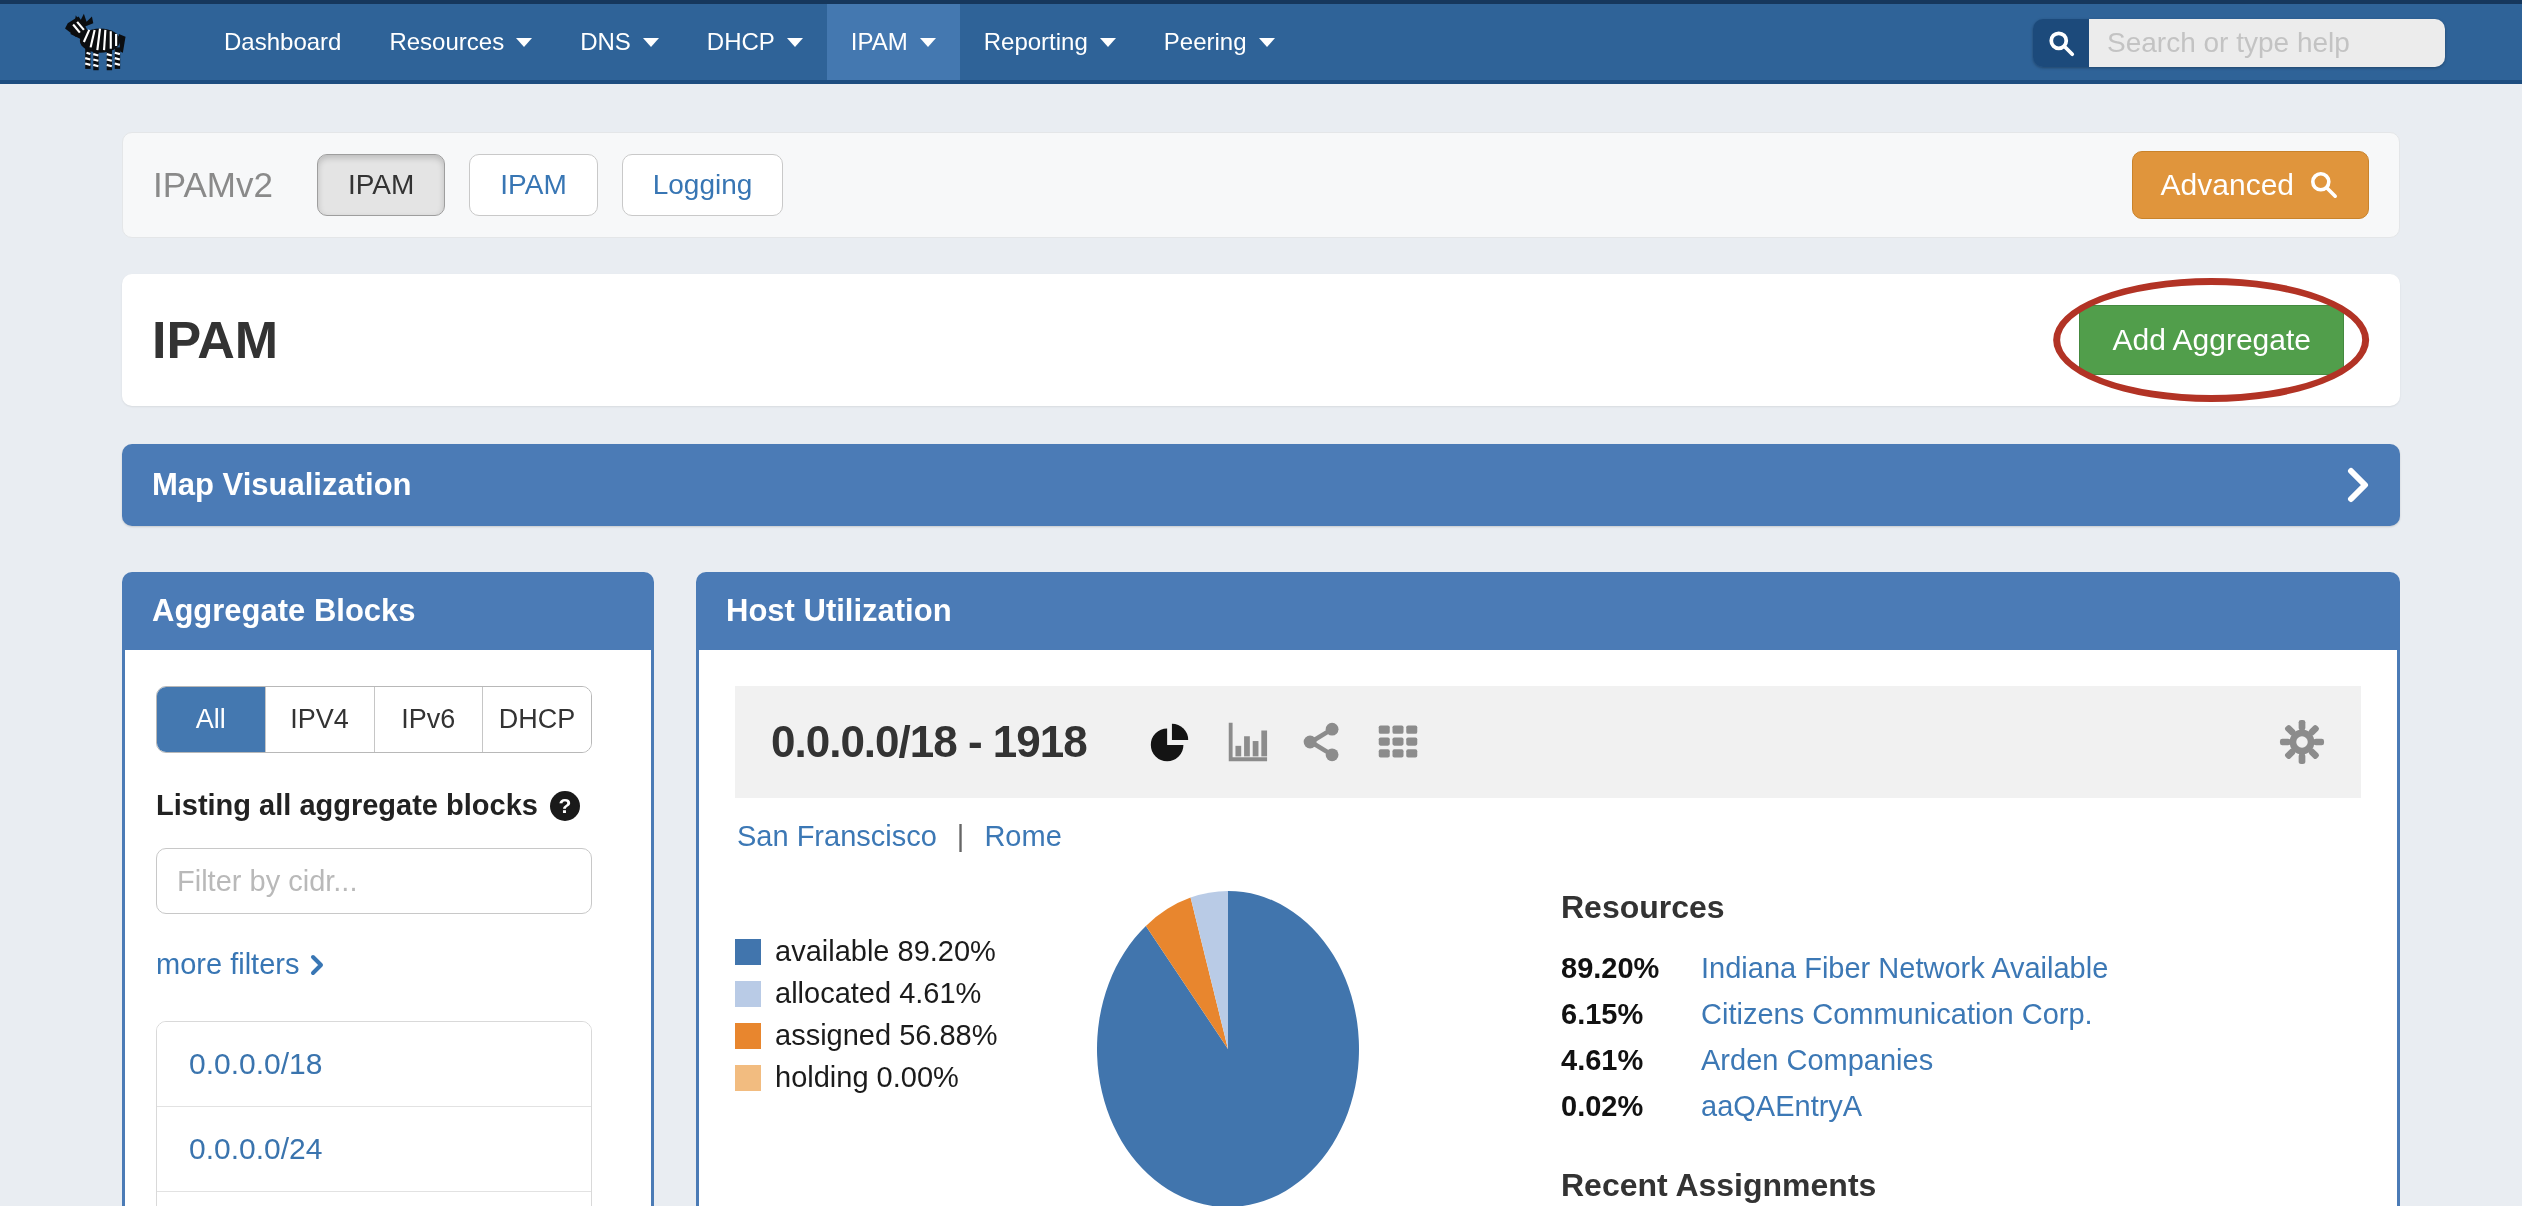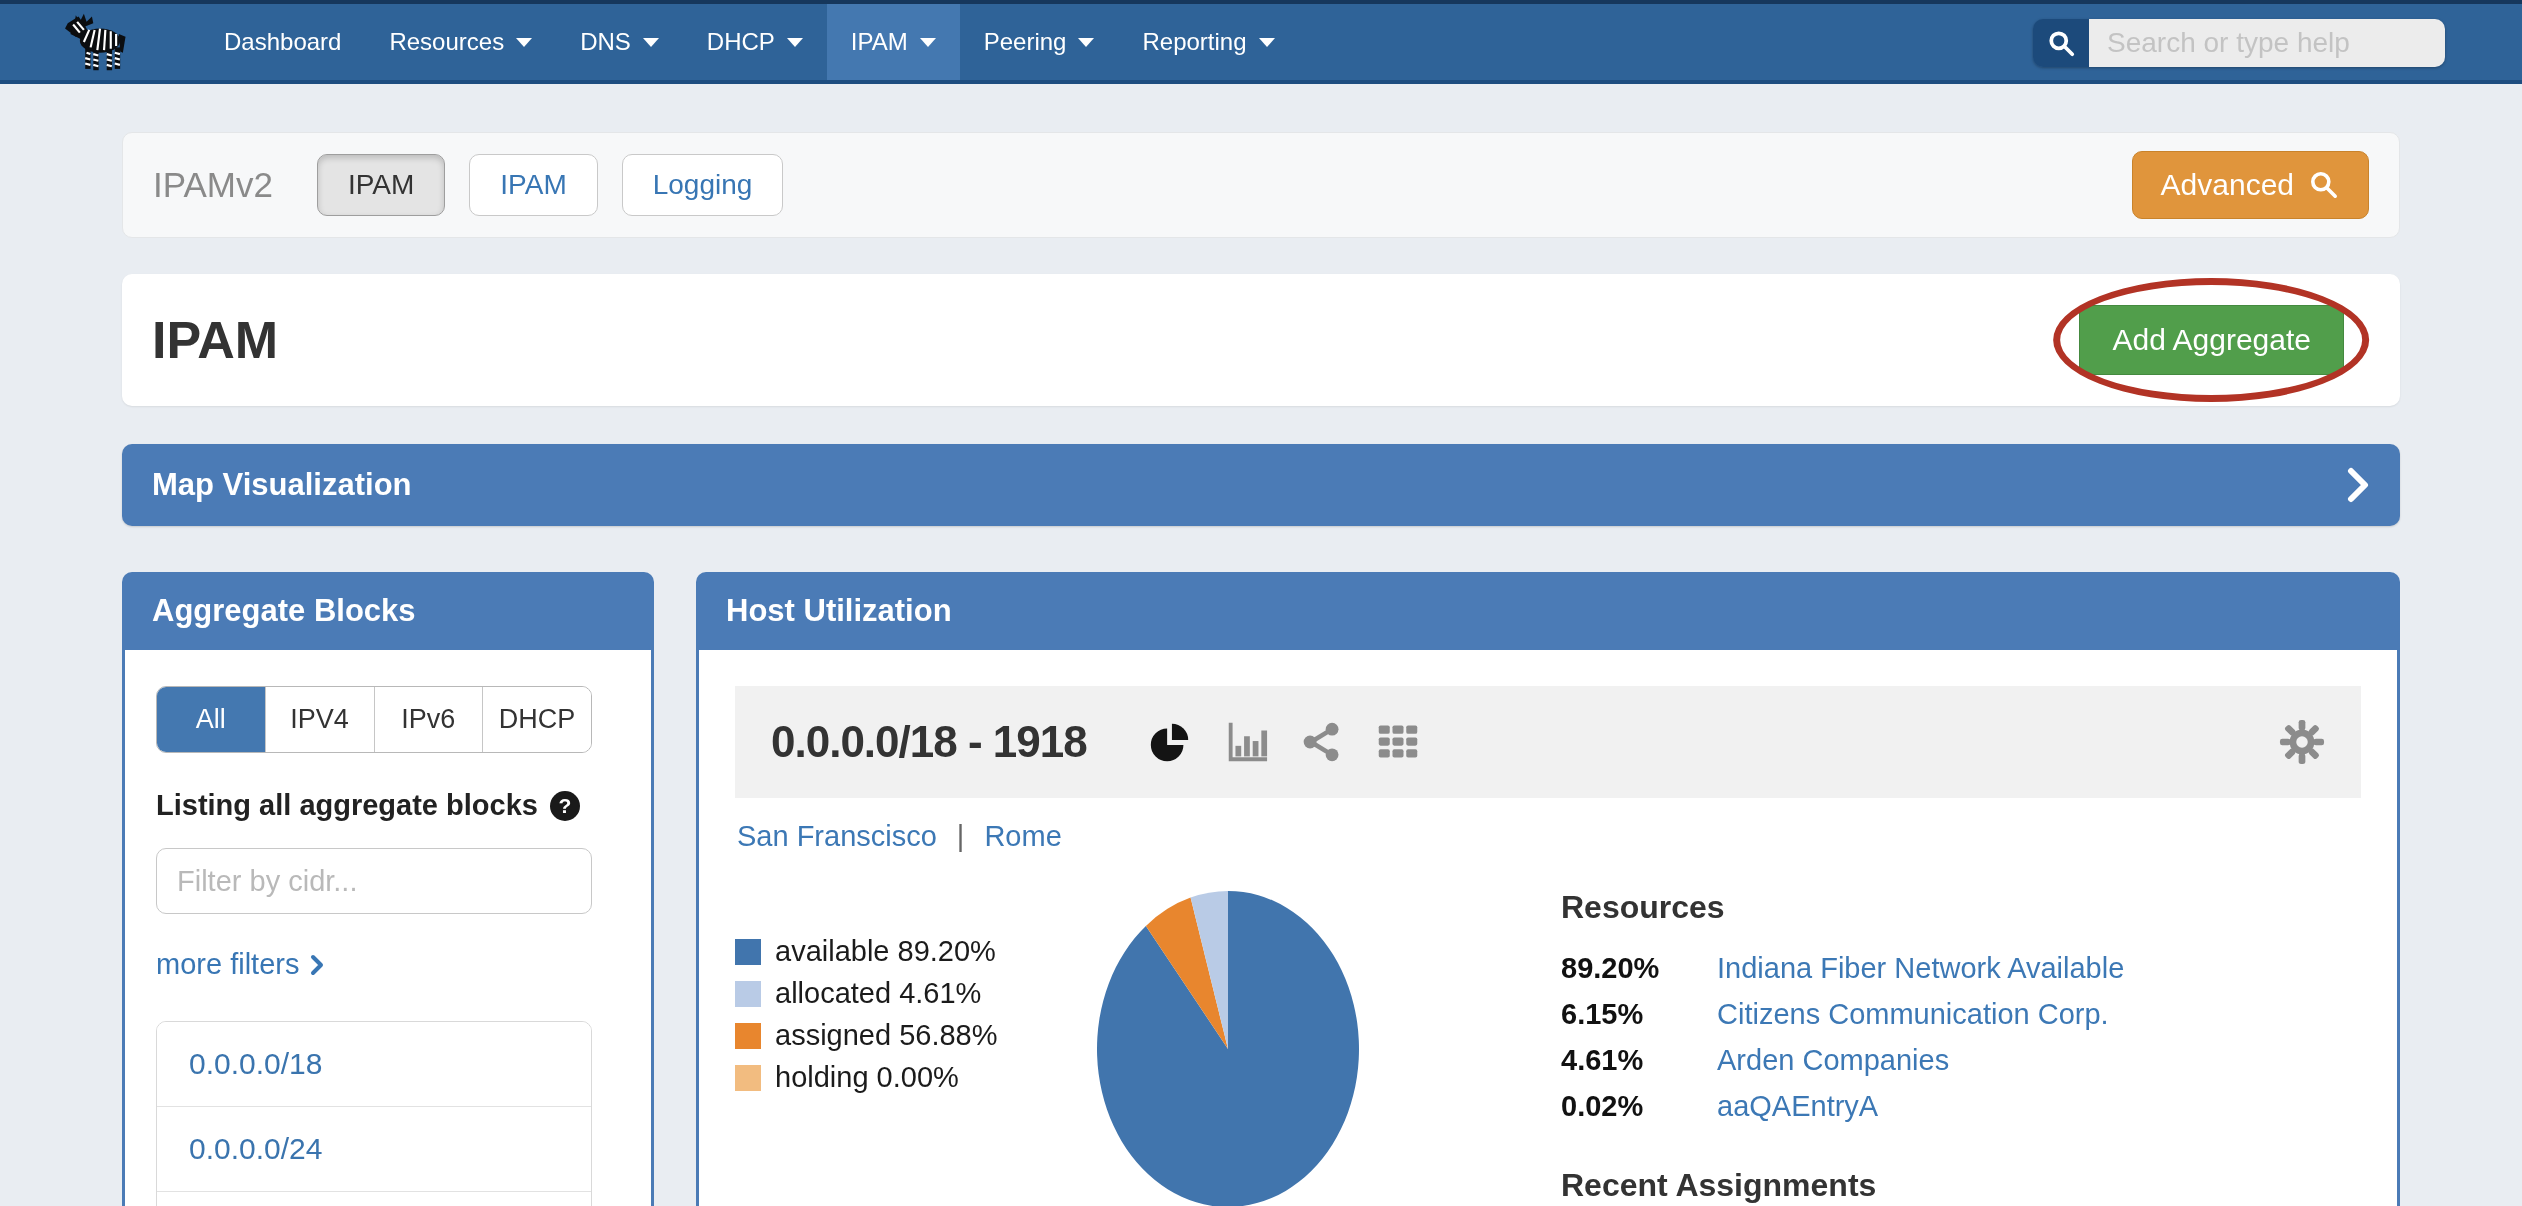--- a/index.html
+++ b/index.html
@@ -110,21 +110,21 @@
   .loc-divider { color:#666; }
   .hu-content { display:flex; margin-top:26px; }
   .legend { flex:0 0 360px; padding-top:46px; display:flex; flex-direction:column; gap:9px; }
   .legend-row { display:flex; align-items:center; gap:14px; }
   .legend-swatch { width:26px; height:26px; flex:0 0 26px; }
   .legend-label { font-size:29px; color:#1b1b1b; }
   .pie-wrap { flex:0 0 266px; }
   .hu-right { flex:1; padding-left:200px; }
   .section-heading { font-size:32px; font-weight:bold; color:#333; }
   .res-rows { margin-top:26px; display:flex; flex-direction:column; gap:13px; }
-  .res-row { display:grid; grid-template-columns:120px auto; gap:36px; align-items:baseline; }
+  .res-row { display:grid; grid-template-columns:120px auto; gap:20px; align-items:baseline; }
   .res-pct { font-size:29px; font-weight:bold; color:#111; }
   .res-name { font-size:29px; color:#3c78b5; cursor:pointer; }
   .recent-heading { margin-top:44px; }
 </style>
 </head>
 <body>
 
 <div class="navbar">
   <div class="logo-wrap">
     <svg width="86" height="66" viewBox="0 0 64 48">
@@ -177,25 +177,25 @@
       </div>
       <div class="nav-item">
         <span>DHCP</span>
         <span class="caret"></span>
       </div>
       <div class="nav-item active">
         <span>IPAM</span>
         <span class="caret"></span>
       </div>
       <div class="nav-item">
+        <span>Reporting</span>
+        <span class="caret"></span>
+      </div>
+      <div class="nav-item">
         <span>Peering</span>
-        <span class="caret"></span>
-      </div>
-      <div class="nav-item">
-        <span>Reporting</span>
         <span class="caret"></span>
       </div>
     </div>
   <div class="nav-search">
     <div class="icon-box">
       <svg width="30" height="30" viewBox="0 0 40 40">
         <circle cx="17" cy="17" r="10" stroke="#fff" stroke-width="5" fill="none"></circle>
         <line x1="25" y1="25" x2="35" y2="35" stroke="#fff" stroke-width="5" stroke-linecap="round"></line>
       </svg>
     </div>

